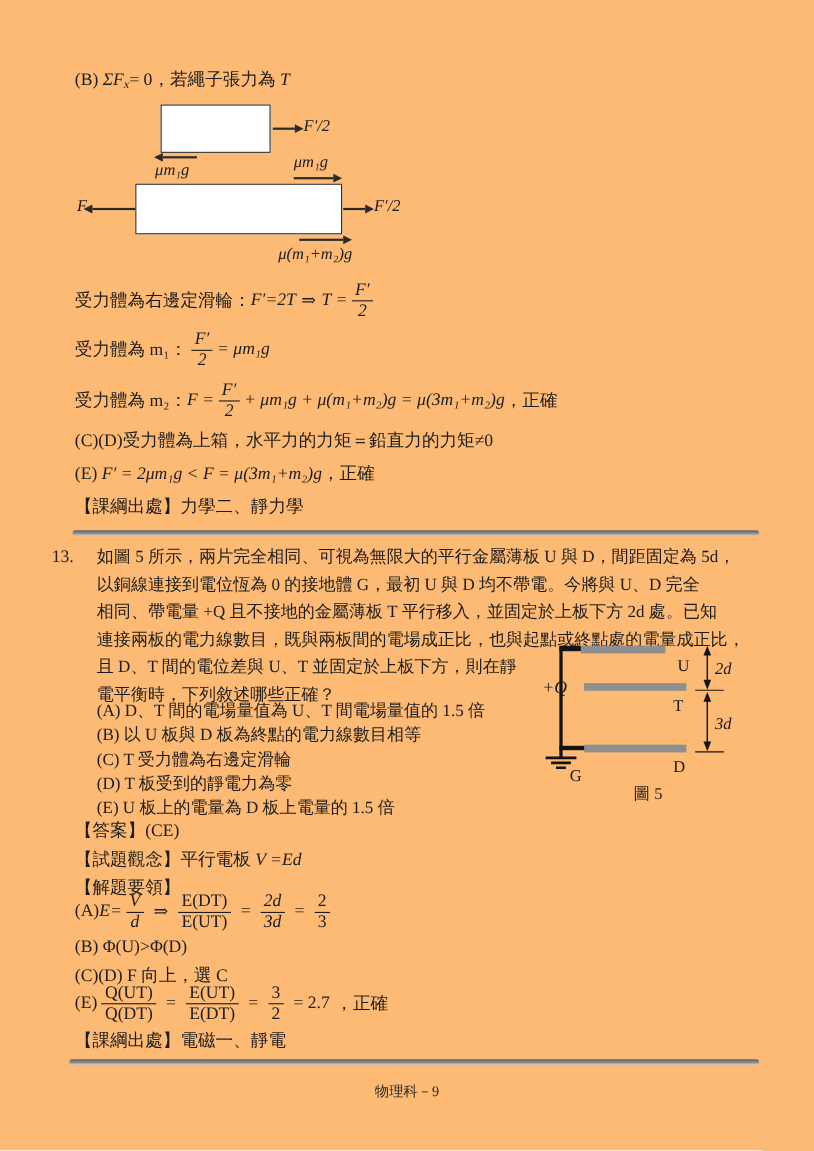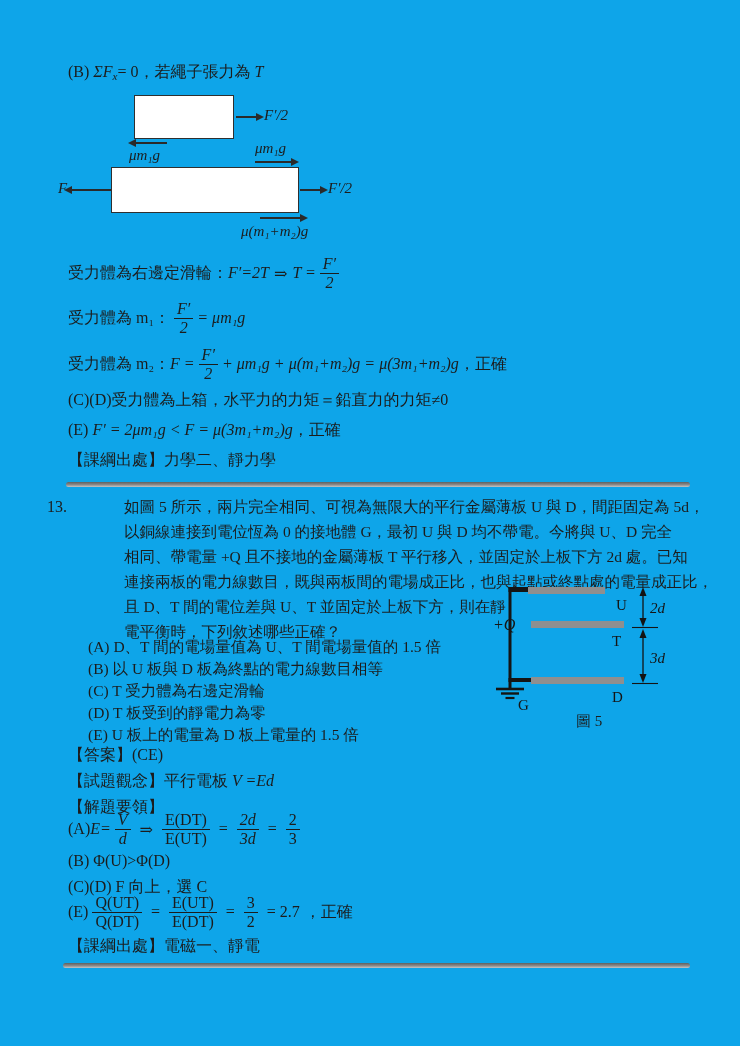--- a/index.html
+++ b/index.html
@@ -1,16 +1,16 @@
 <!DOCTYPE html>
 <html><head>
 <meta charset="utf-8">
 <style>
   html,body{margin:0;padding:0;background:#ffffff;}
-  .page{position:relative;width:740px;height:1046px;background:#0ea5e9;overflow:hidden;
+  .page{position:relative;width:740px;height:1046px;background:#fdba74;overflow:hidden;
         font-family:"Liberation Serif","DejaVu Serif",serif;color:#1c1c1c;}
   .abs{position:absolute;}
   .line{position:absolute;font-size:16px;white-space:nowrap;}
   .cjk{font-style:normal;}
   .math{font-style:italic;font-family:"Liberation Serif","DejaVu Serif",serif;}
   .sym{font-style:normal;margin:0 5px;}
   .sub{font-size:11px;vertical-align:-3px;font-style:italic;}
   .fline{position:absolute;display:flex;align-items:center;font-size:16px;white-space:nowrap;}
   .frac{display:inline-block;text-align:center;line-height:1.12;font-style:italic;margin:0 4px;}
   .frac .num{display:block;border-bottom:1px solid #1c1c1c;padding:0 3px;}
@@ -18,35 +18,35 @@
   .frac.upright{font-style:normal;}
   .boxrect{position:absolute;border:1.6px solid #2f2f2f;background:#ffffff;box-sizing:border-box;}
   .harrow{position:absolute;background:#2a2a2a;height:1.8px;}
   .harrow.right::after{content:"";position:absolute;right:-8px;top:-3.3px;width:0;height:0;
       border-left:8px solid #2a2a2a;border-top:4px solid transparent;border-bottom:4px solid transparent;}
   .harrow.left::before{content:"";position:absolute;left:-8px;top:-3.3px;width:0;height:0;
       border-right:8px solid #2a2a2a;border-top:4px solid transparent;border-bottom:4px solid transparent;}
   .dlabel{position:absolute;font-size:15px;white-space:nowrap;}
   .divider{position:absolute;height:5px;border-radius:3px;
       background:linear-gradient(180deg,#606060 0%,#8b8b8b 55%,#c6c6c6 100%);}
-  .qlines div{line-height:25px;margin-left:36px;}
+  .qlines div{line-height:25px;}
   .optlines div{line-height:22px;}
   .svglbl{font-family:"Liberation Serif","DejaVu Serif",serif;fill:#151515;}
   .footer{position:absolute;left:0;width:740px;text-align:center;font-size:13px;color:#2b2b2b;}
 </style>
 </head>
 <body>
 
 <div class="page">
 
   <div class="line" style="left:68px;top:62px">
     <span class="cjk">(B) </span><span class="math">ΣF</span><span class="sub">x</span><span class="cjk">= 0，若繩子張力為 </span><span class="math">T</span>
   </div>
 
-  <div class="abs" style="left:58px;top:88px;width:345px;height:155px">
+  <div class="abs" style="left:70px;top:88px;width:345px;height:155px">
     <div class="boxrect" style="left:76px;top:7px;width:100px;height:44px"></div>
     <div class="harrow right" style="left:178px;top:28px;width:20px"></div>
     <div class="dlabel math" style="left:206px;top:19px">F′/2</div>
 
     <div class="harrow left" style="left:78px;top:54px;width:31px"></div>
     <div class="dlabel math" style="left:71px;top:59px">μm₁g</div>
 
     <div class="dlabel math" style="left:197px;top:52px">μm₁g</div>
     <div class="harrow right" style="left:197px;top:73px;width:36px"></div>
 
@@ -197,14 +197,15 @@
         <span class="den">2</span>
       </span>
     <span class="sym">= 2.7</span>
     <span class="cjk">，正確</span>
   </div>
 
   <div class="line cjk" style="left:68px;top:936px">【課綱出處】電磁一、靜電</div>
 
   <div class="divider" style="left:63px;top:963px;width:627px"></div>
 
+  <div class="footer" style="top:983px">物理科－9</div>
 
 </div>
 
 </body></html>

